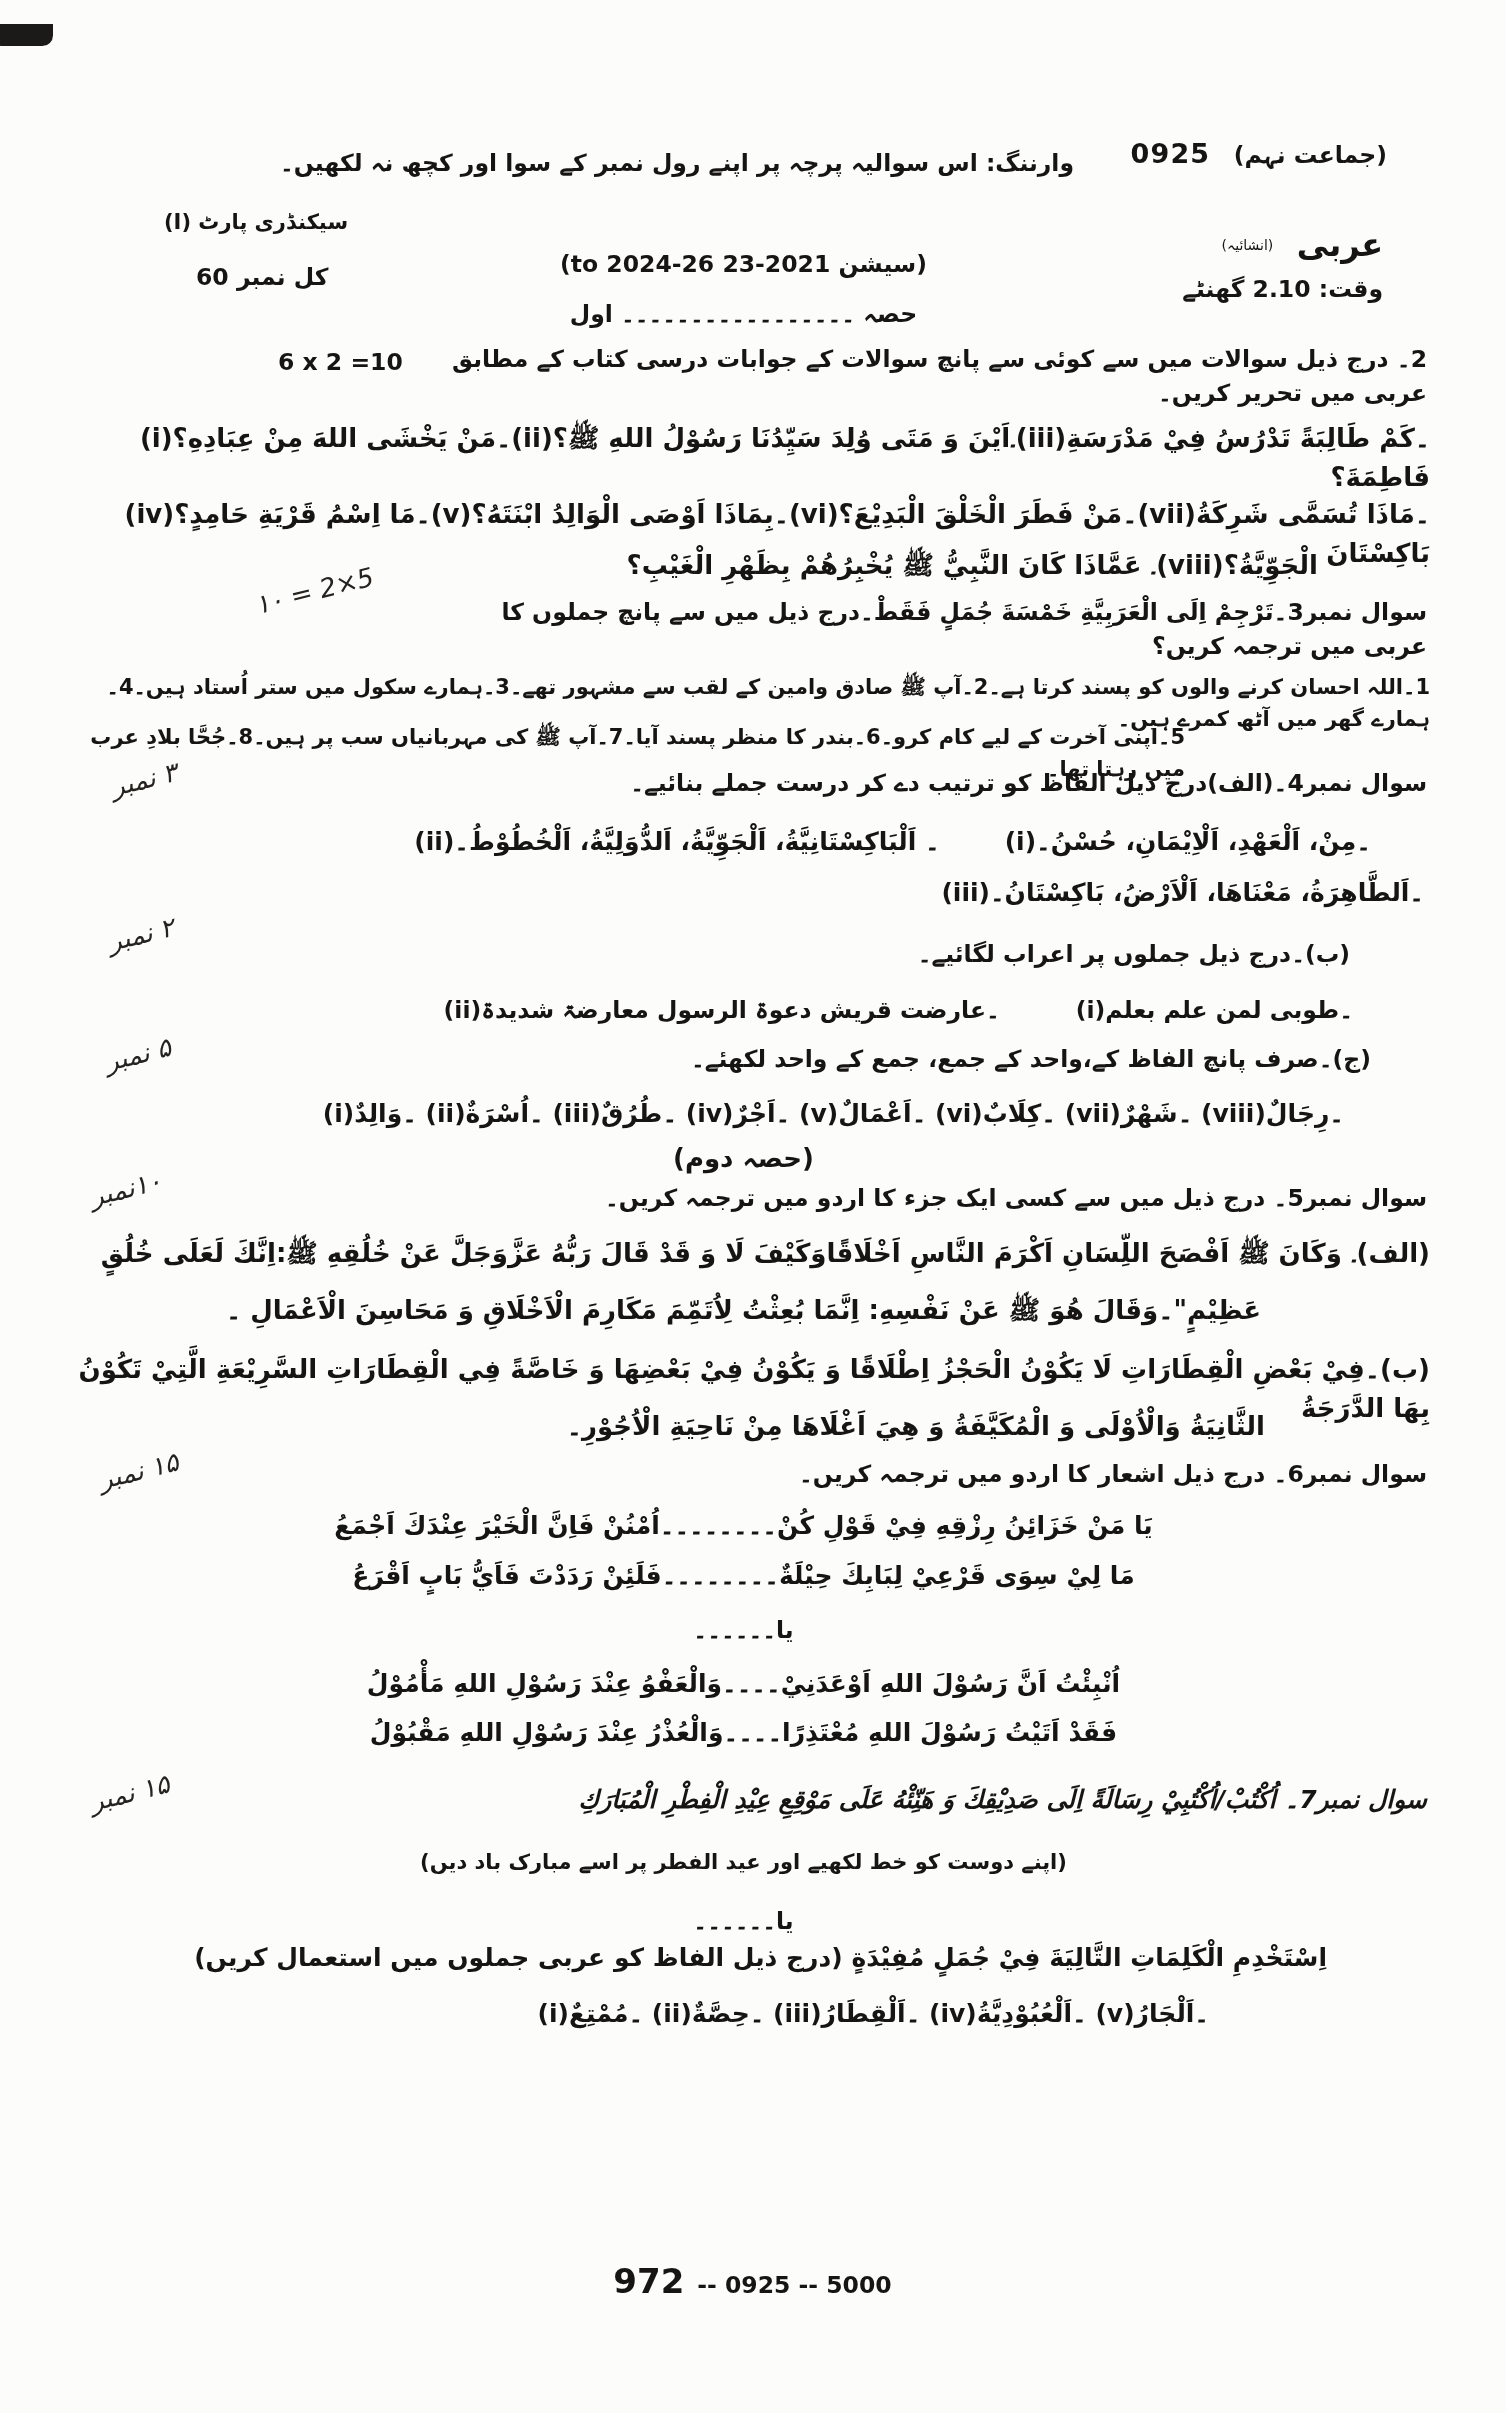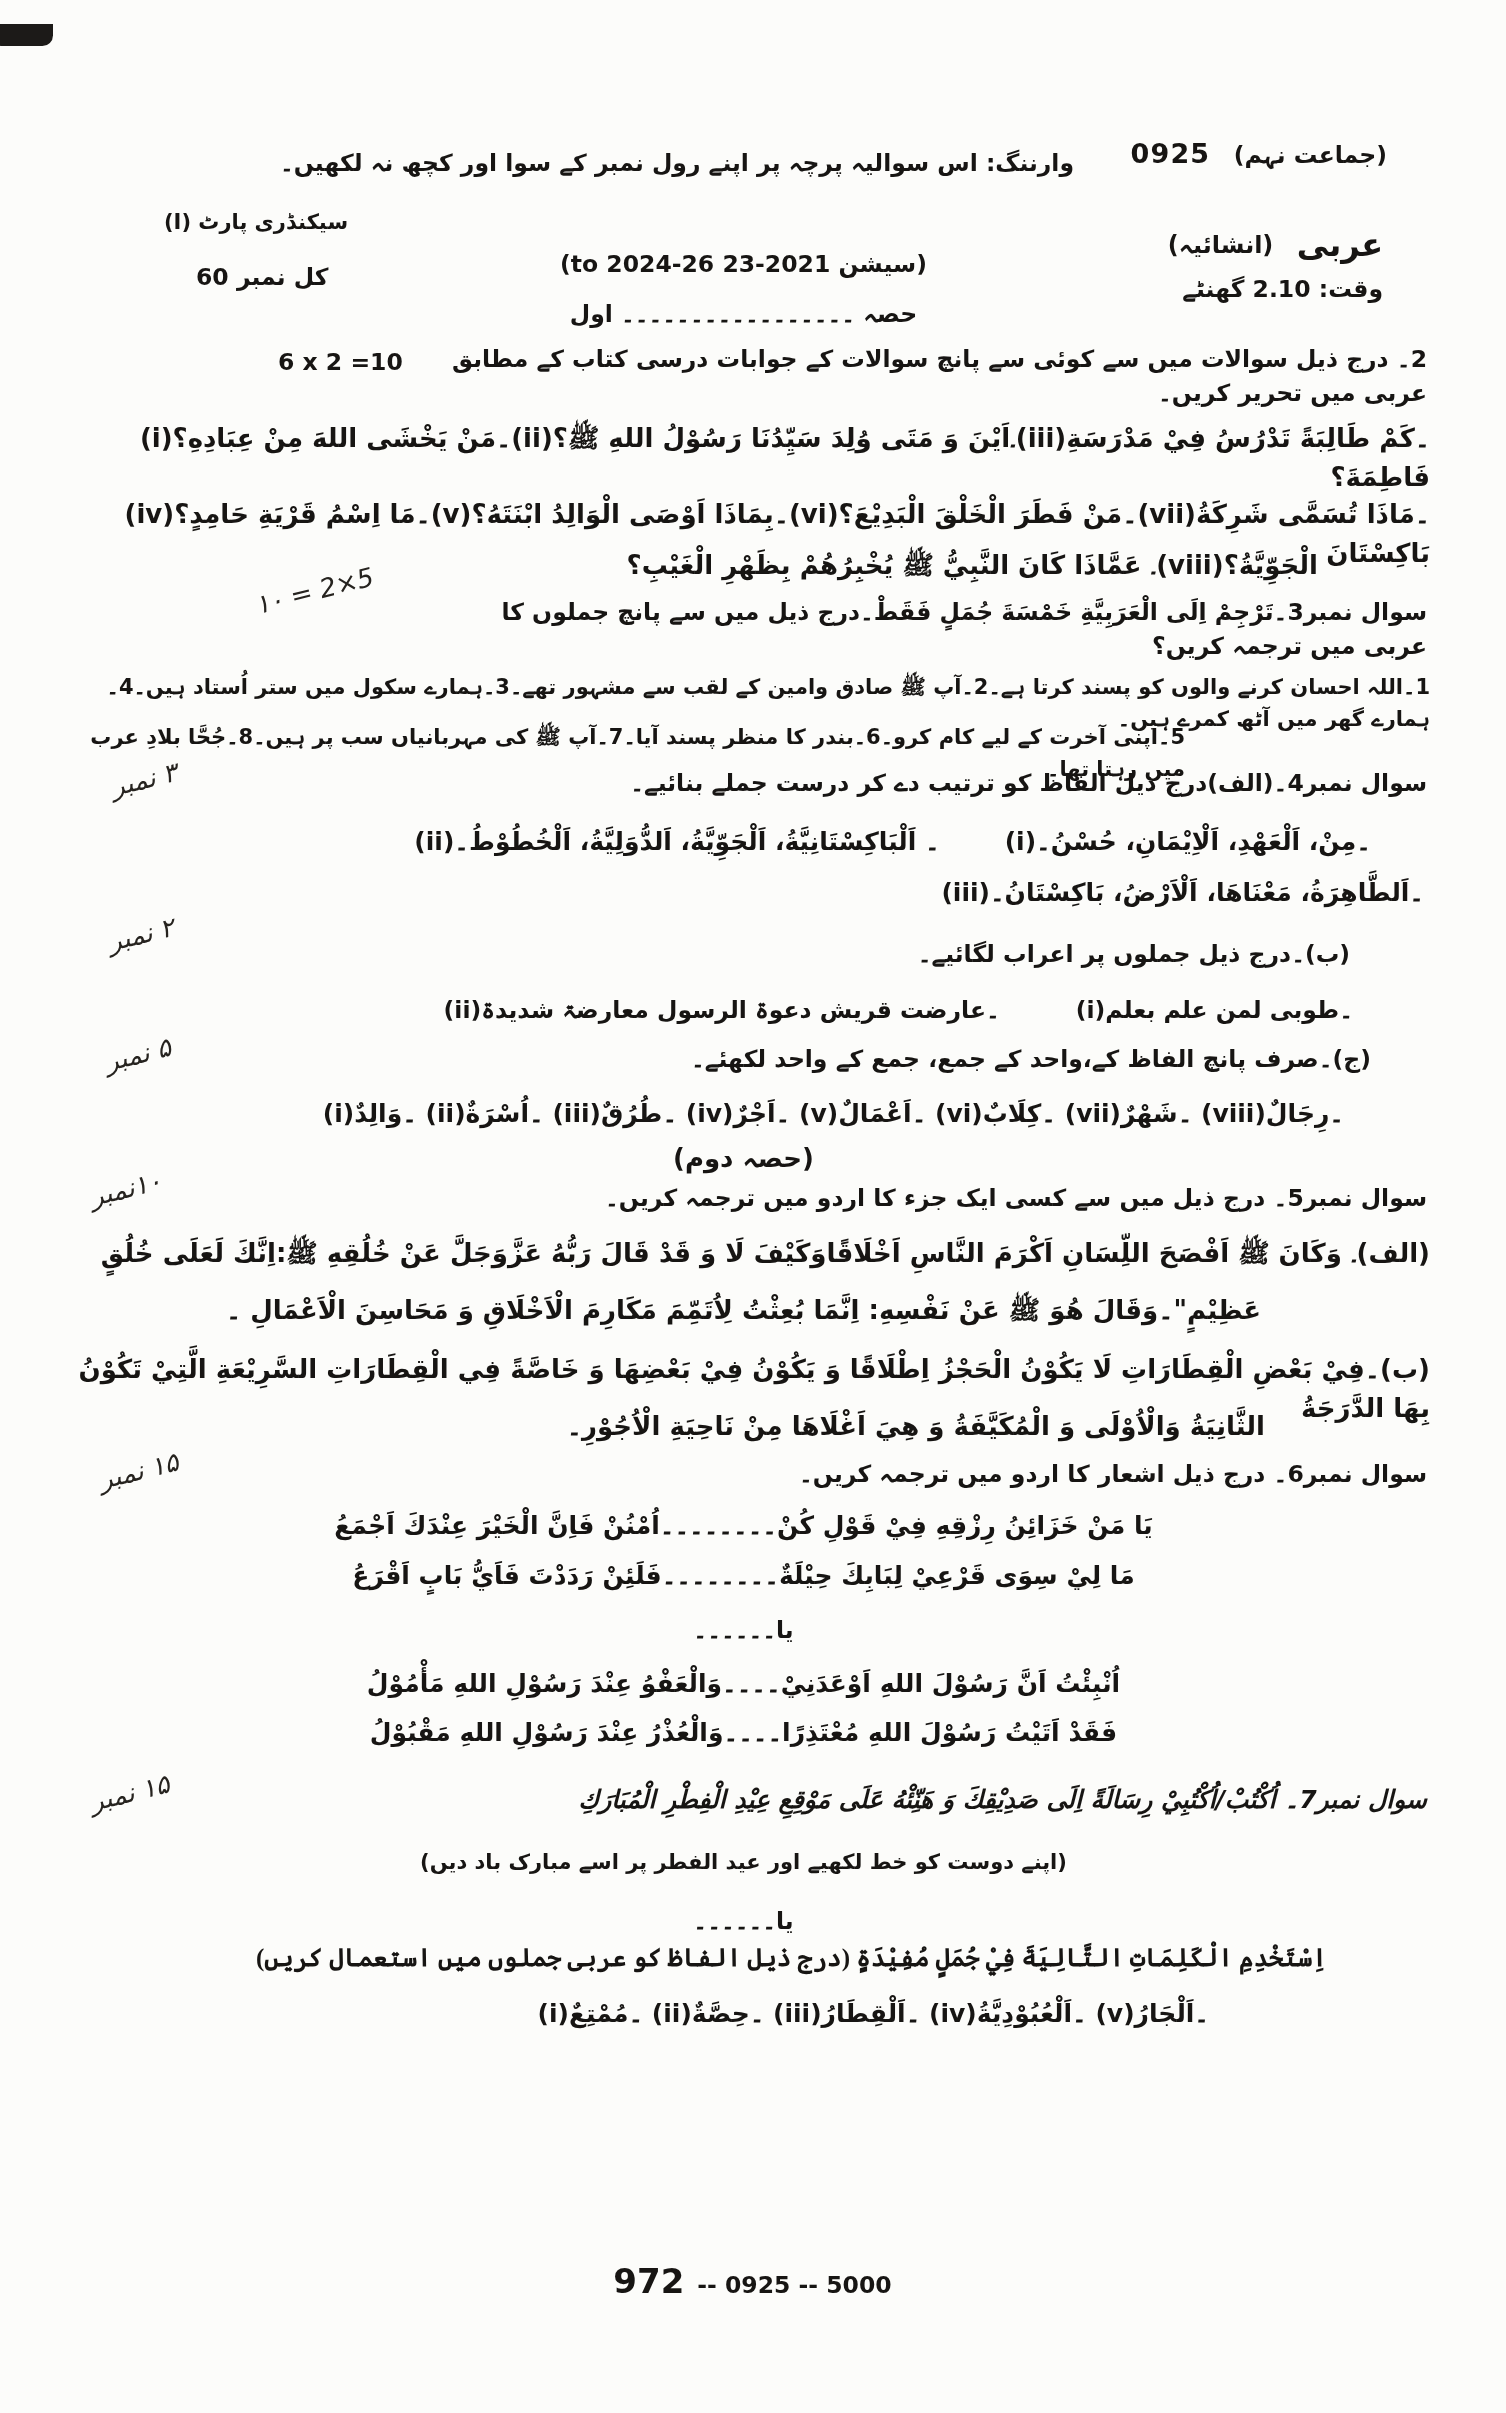--- a/index.html
+++ b/index.html
@@ -12,21 +12,21 @@
   .full{left:60px;right:76px;}
   .urdu{font-size:23.5px;font-weight:bold;line-height:1.45;}
   .urdu-sm{font-size:21px;font-weight:bold;line-height:1.5;}
   .arabic{font-size:26px;font-weight:bold;line-height:1.5;}
   .arabic-md{font-size:25px;font-weight:bold;line-height:1.5;}
   .note{font-size:26px;font-style:italic;font-weight:normal;direction:rtl;
         transform:rotate(-14deg);transform-origin:left top;color:#26231f;}
   .marks{font-size:23.5px;font-weight:bold;}
   .code{font-size:27px;font-weight:bold;letter-spacing:1.2px;}
   .subject-big{font-size:32px;font-weight:bold;}
-  .subject-note{font-size:24px;font-weight:bold;}
+  .subject-note{font-size:14px;font-weight:normal;}
   .footer-big{font-size:34px;font-weight:bold;}
   .footer-sm{font-size:23.5px;font-weight:bold;}
   .row{display:flex;gap:23.5px;align-items:baseline;}
   .scan-blot{background:#1c1a18;border-radius:0 0 10.6px 2.4px;}
 </style>
 </head>
 <body>
 
 <div class="sheet">
 
@@ -107,21 +107,21 @@
   <div class="abs rtl urdu center" style="top:1613px;">یا۔۔۔۔۔۔</div>
   <div class="abs rtl arabic-md center" style="top:1665px;">اُنْبِئْتُ اَنَّ رَسُوْلَ اللهِ اَوْعَدَنِيْ۔۔۔۔وَالْعَفْوُ عِنْدَ رَسُوْلِ اللهِ مَأْمُوْلُ</div>
   <div class="abs rtl arabic-md center" style="top:1714px;">فَقَدْ اَتَيْتُ رَسُوْلَ اللهِ مُعْتَذِرًا۔۔۔۔وَالْعُذْرُ عِنْدَ رَسُوْلِ اللهِ مَقْبُوْلُ</div>
 
   <div class="abs rtl arabic-md" style="top:1781px;right:79px;left:176px;font-style:italic;">سوال نمبر7۔ اُكْتُبْ/اُكْتُبِيْ رِسَالَةً اِلَى صَدِيْقِكَ وَ هَنِّئْهُ عَلَى مَوْقِعِ عِيْدِ الْفِطْرِ الْمُبَارَكِ</div>
   <div class="abs note" style="top:1788px;left:88px;">۱۵ نمبر</div>
 
   <div class="abs rtl urdu-sm center" style="top:1847px;">(اپنے دوست کو خط لکھیے اور عید الفطر پر اسے مبارک باد دیں)</div>
   <div class="abs rtl urdu center" style="top:1904px;">یا۔۔۔۔۔۔</div>
 
-  <div class="abs rtl arabic-md" style="top:1939px;right:179px;left:76px;font-family:Liberation Serif, serif;">اِسْتَخْدِمِ الْكَلِمَاتِ التَّالِيَةَ فِيْ جُمَلٍ مُفِيْدَةٍ (درج ذیل الفاظ کو عربی جملوں میں استعمال کریں)</div>
+  <div class="abs rtl arabic-md" style="top:1939px;right:179px;left:76px;">اِسْتَخْدِمِ الْكَلِمَاتِ التَّالِيَةَ فِيْ جُمَلٍ مُفِيْدَةٍ (درج ذیل الفاظ کو عربی جملوں میں استعمال کریں)</div>
   <div class="abs rtl arabic-md" style="top:1995px;right:297px;left:76px;">(i)۔مُمْتِعٌ (ii)۔حِصَّةٌ (iii)۔اَلْقِطَارُ (iv)۔اَلْعُبُوْدِيَّةُ (v)۔اَلْجَارُ</div>
 
   <div class="abs ltr" style="top:2261px;left:0;right:0;display:flex;justify-content:center;align-items:baseline;gap:13px;">
     <span class="footer-big">972</span>
     <span class="footer-sm">-- 0925 -- 5000</span>
   </div>
 
 </div>
 
 

